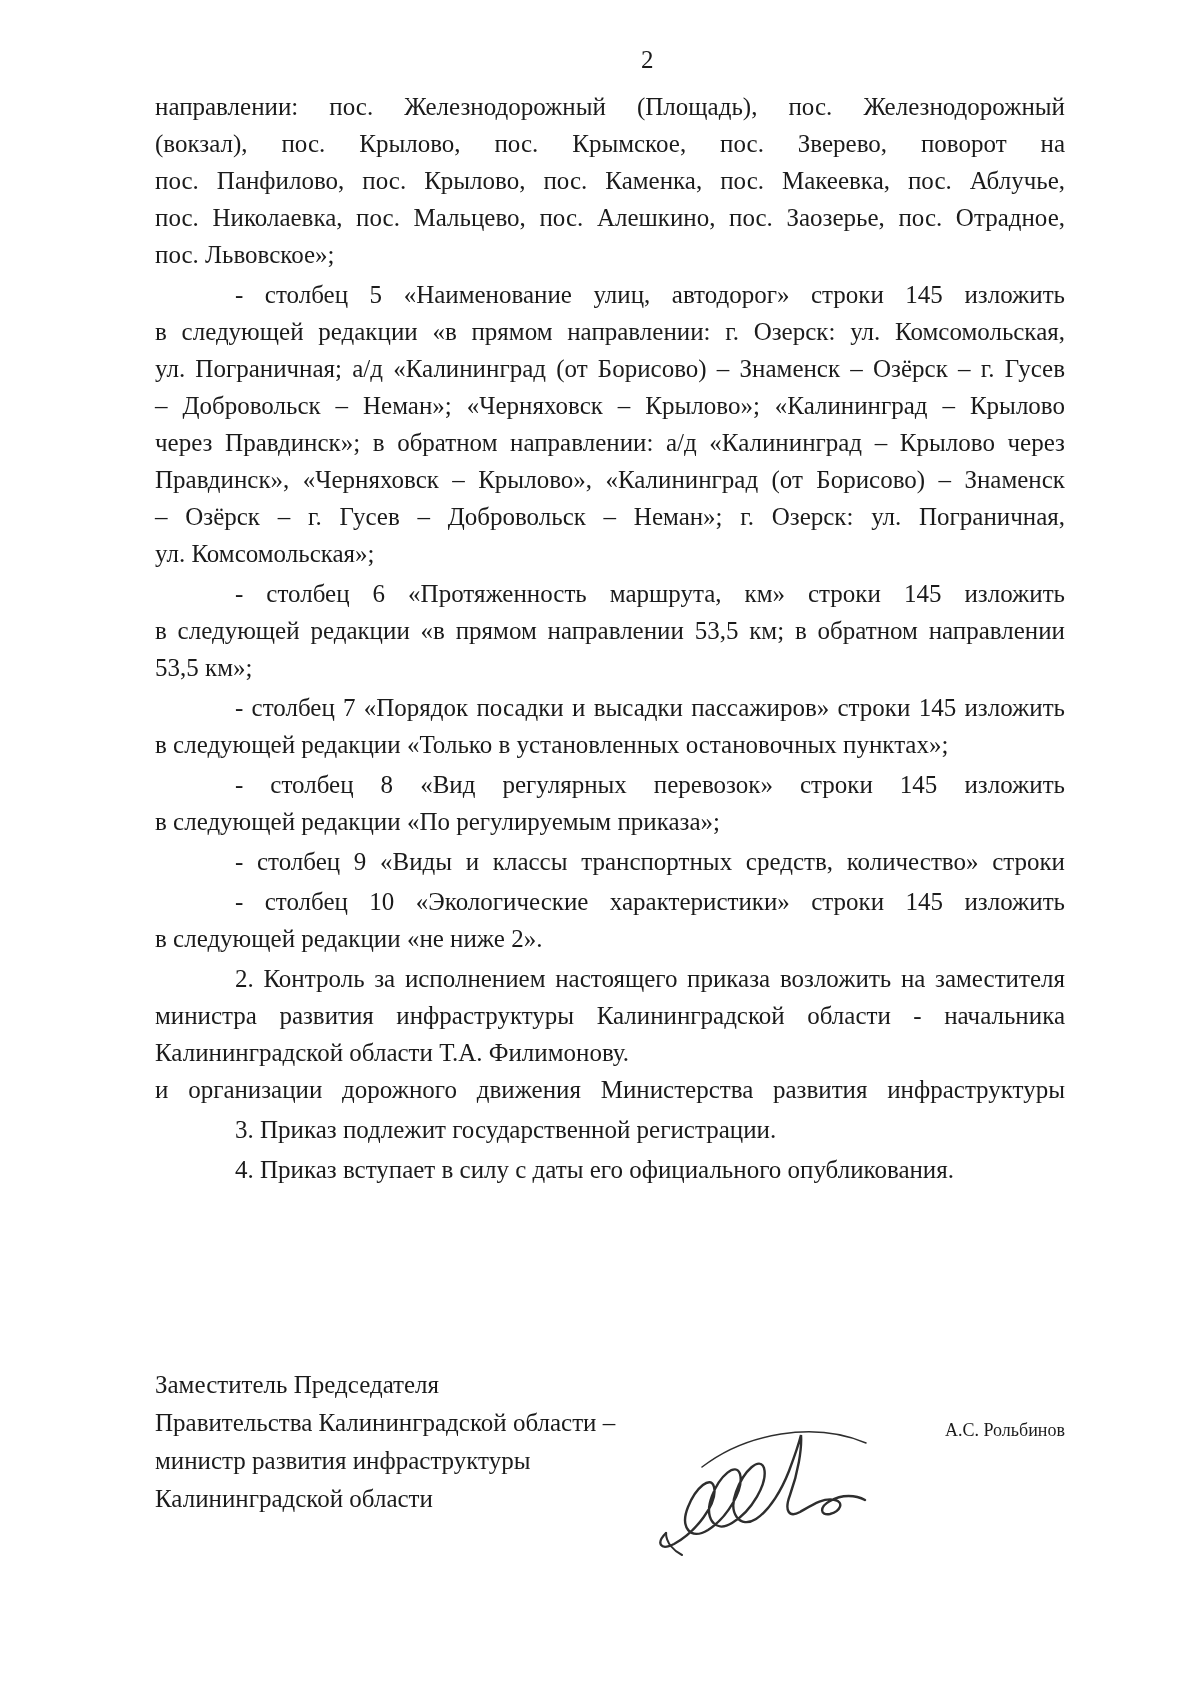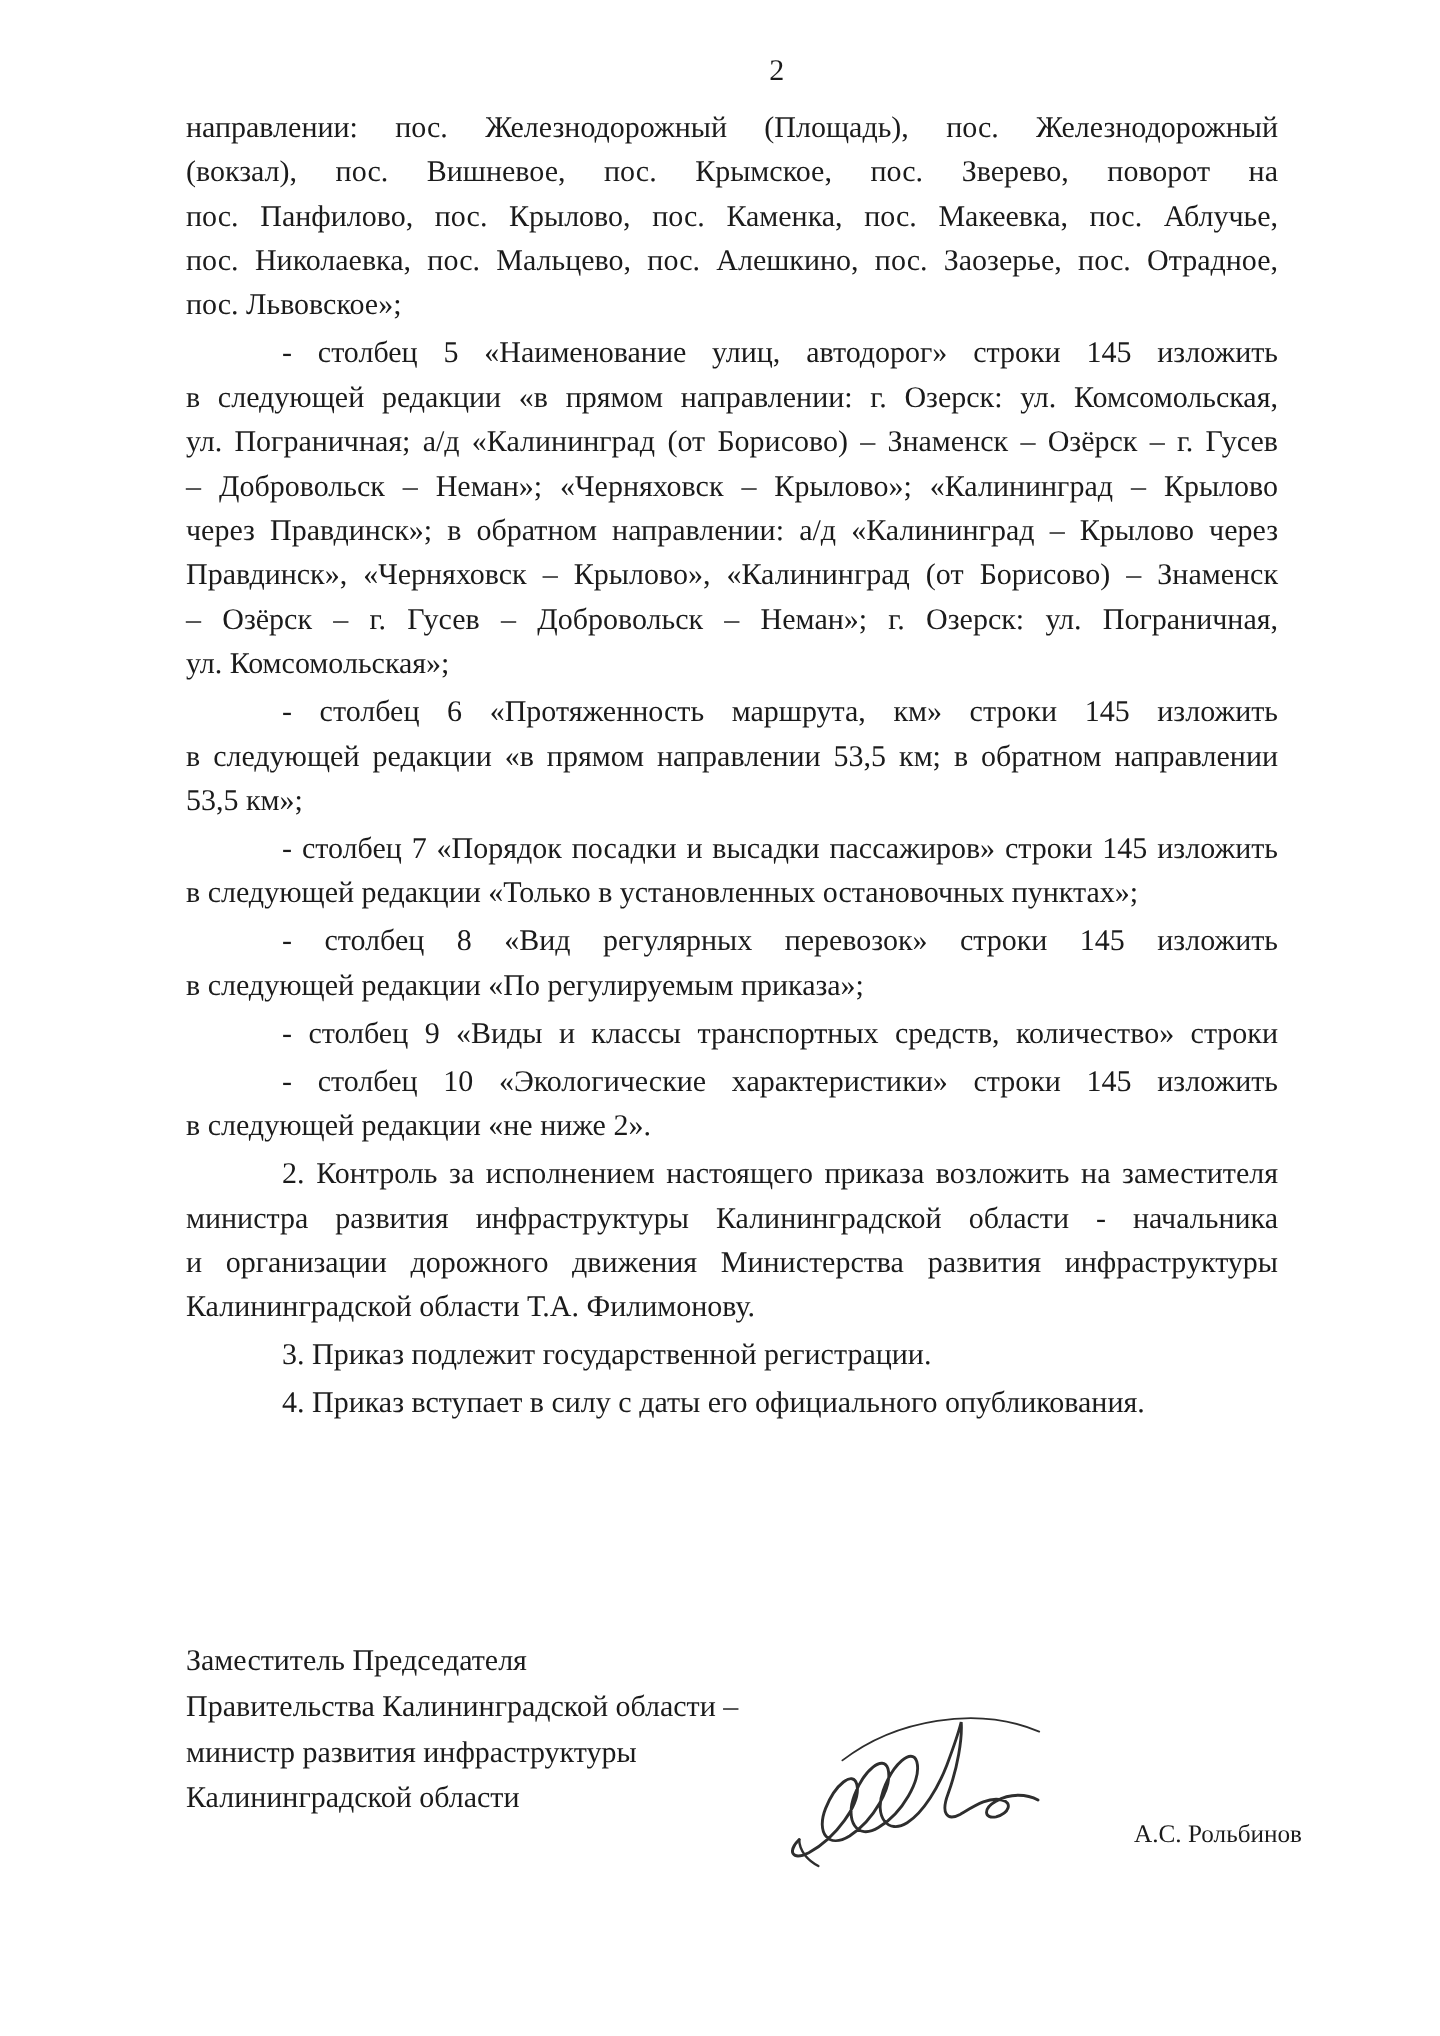--- a/index.html
+++ b/index.html
@@ -8,35 +8,35 @@
     font-family:"Liberation Serif","DejaVu Serif",serif; color:#1b1b1b;
     overflow:hidden;
   }
   .page-number { position:absolute; top:46px; left:641px; font-size:25px; }
   .doc-body { position:absolute; left:155px; top:88px; width:910px; font-size:25px; line-height:37px; }
   .para { margin:0 0 3px 0; }
   .ln { text-align:justify; text-align-last:justify; white-space:normal; }
   .ln.last { text-align:right; text-align-last:left; }
   .indent { text-indent:80px; }
   .sig-block { position:absolute; left:155px; top:1366px; font-size:25px; line-height:38px; }
-  .sig-name { position:absolute; left:945px; top:1516px; font-size:21px; }
+  .sig-name { position:absolute; left:945px; top:1420px; font-size:18px; }
   .sig-scrawl { position:absolute; left:652px; top:1415px; }
 </style>
 </head>
 <body>
 
 <div class="page">
 
   <div class="page-number">2</div>
 
   <div class="doc-body">
 
     <div class="para">
       <div class="ln">направлении: пос. Железнодорожный (Площадь), пос. Железнодорожный</div>
-      <div class="ln">(вокзал), пос. Вишневое, пос. Крымское, пос. Зверево, поворот на</div>
+      <div class="ln">(вокзал), пос. Крылово, пос. Крымское, пос. Зверево, поворот на</div>
       <div class="ln">пос. Панфилово, пос. Крылово, пос. Каменка, пос. Макеевка, пос. Аблучье,</div>
       <div class="ln">пос. Николаевка, пос. Мальцево, пос. Алешкино, пос. Заозерье, пос. Отрадное,</div>
       <div class="ln last">пос. Львовское»;</div>
     </div>
 
     <div class="para">
       <div class="ln indent">- столбец 5 «Наименование улиц, автодорог» строки 145 изложить</div>
       <div class="ln">в следующей редакции «в прямом направлении: г. Озерск: ул. Комсомольская,</div>
       <div class="ln">ул. Пограничная; а/д «Калининград (от Борисово) – Знаменск – Озёрск – г. Гусев</div>
       <div class="ln">– Добровольск – Неман»; «Черняховск – Крылово»; «Калининград – Крылово</div>
@@ -67,22 +67,22 @@
     </div>
 
     <div class="para">
       <div class="ln indent">- столбец 10 «Экологические характеристики» строки 145 изложить</div>
       <div class="ln last">в следующей редакции «не ниже 2».</div>
     </div>
 
     <div class="para">
       <div class="ln indent">2. Контроль за исполнением настоящего приказа возложить на заместителя</div>
       <div class="ln">министра развития инфраструктуры Калининградской области - начальника</div>
+      <div class="ln last">Калининградской области Т.А. Филимонову.</div>
       <div class="ln">и организации дорожного движения Министерства развития инфраструктуры</div>
-      <div class="ln last">Калининградской области Т.А. Филимонову.</div>
     </div>
 
     <div class="para">
       <div class="ln last indent">3. Приказ подлежит государственной регистрации.</div>
     </div>
 
     <div class="para">
       <div class="ln last indent">4. Приказ вступает в силу с даты его официального опубликования.</div>
     </div>
 

